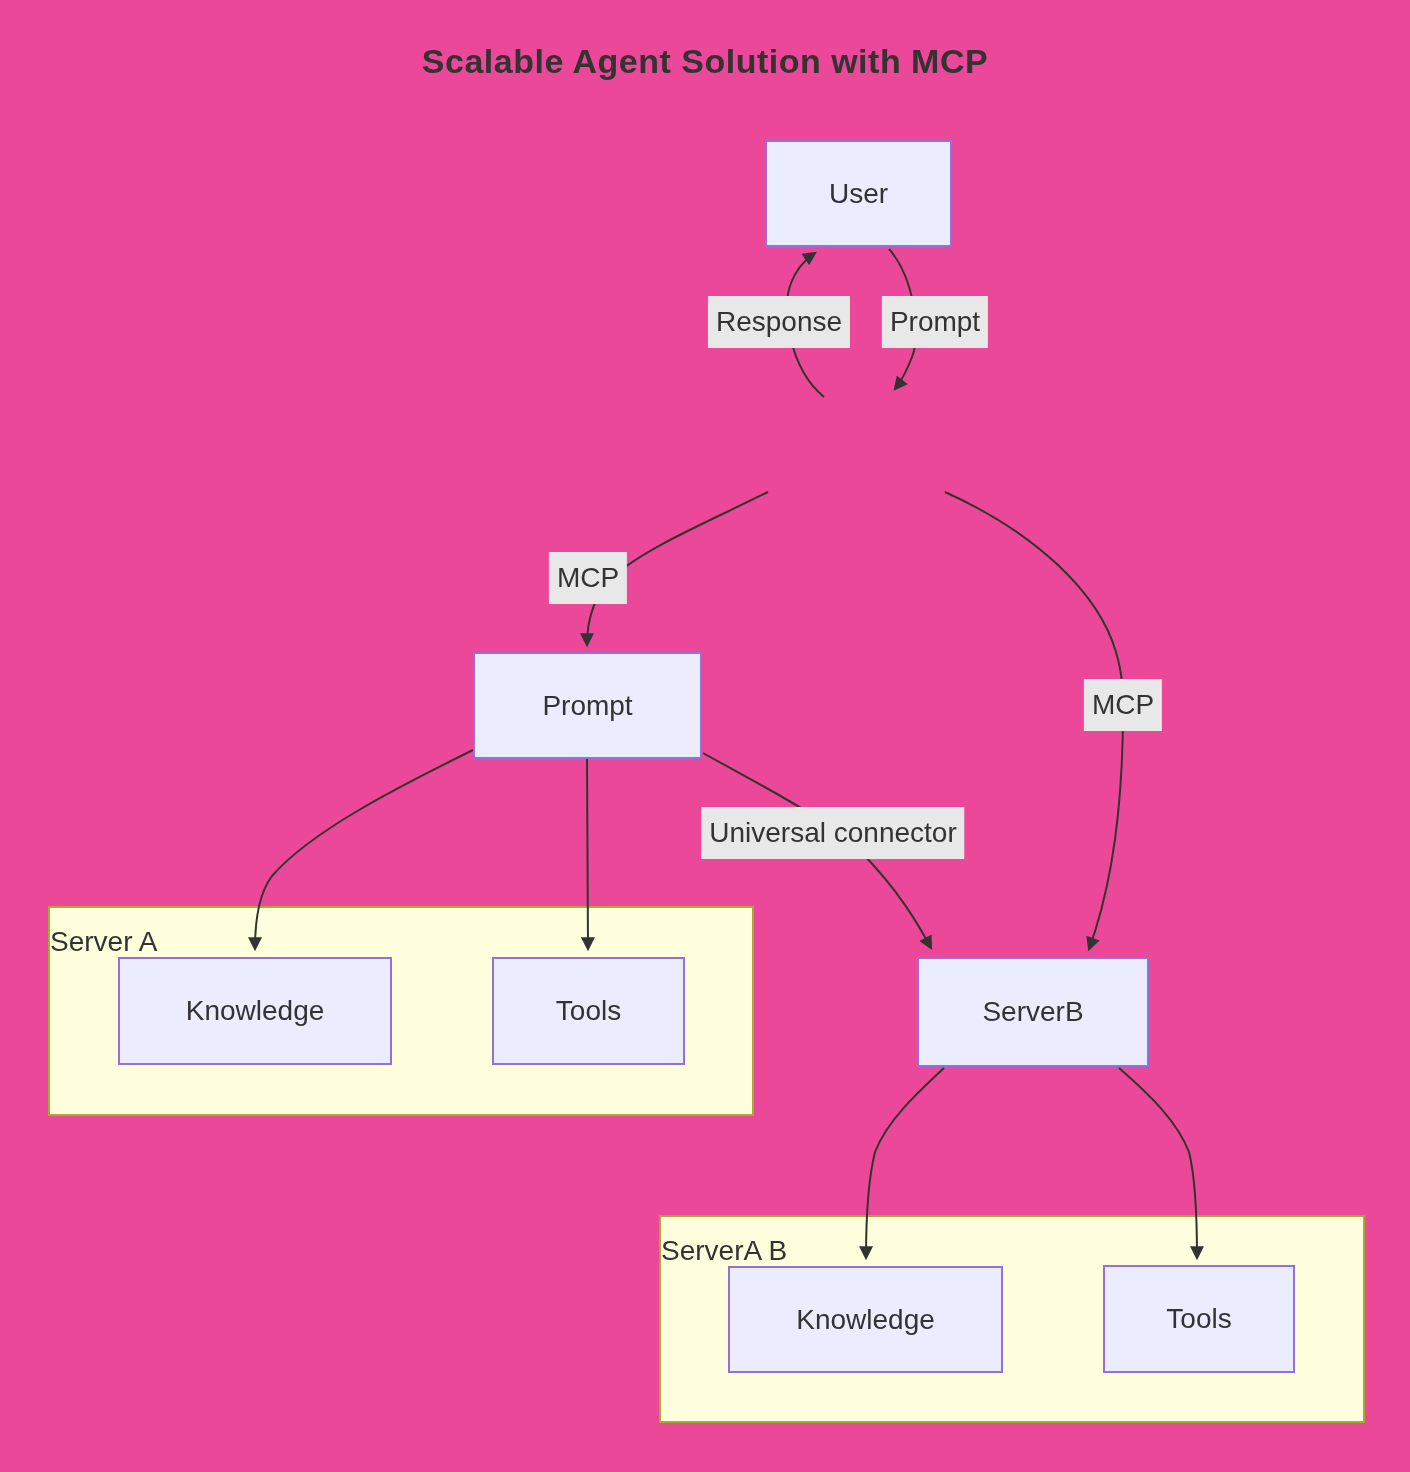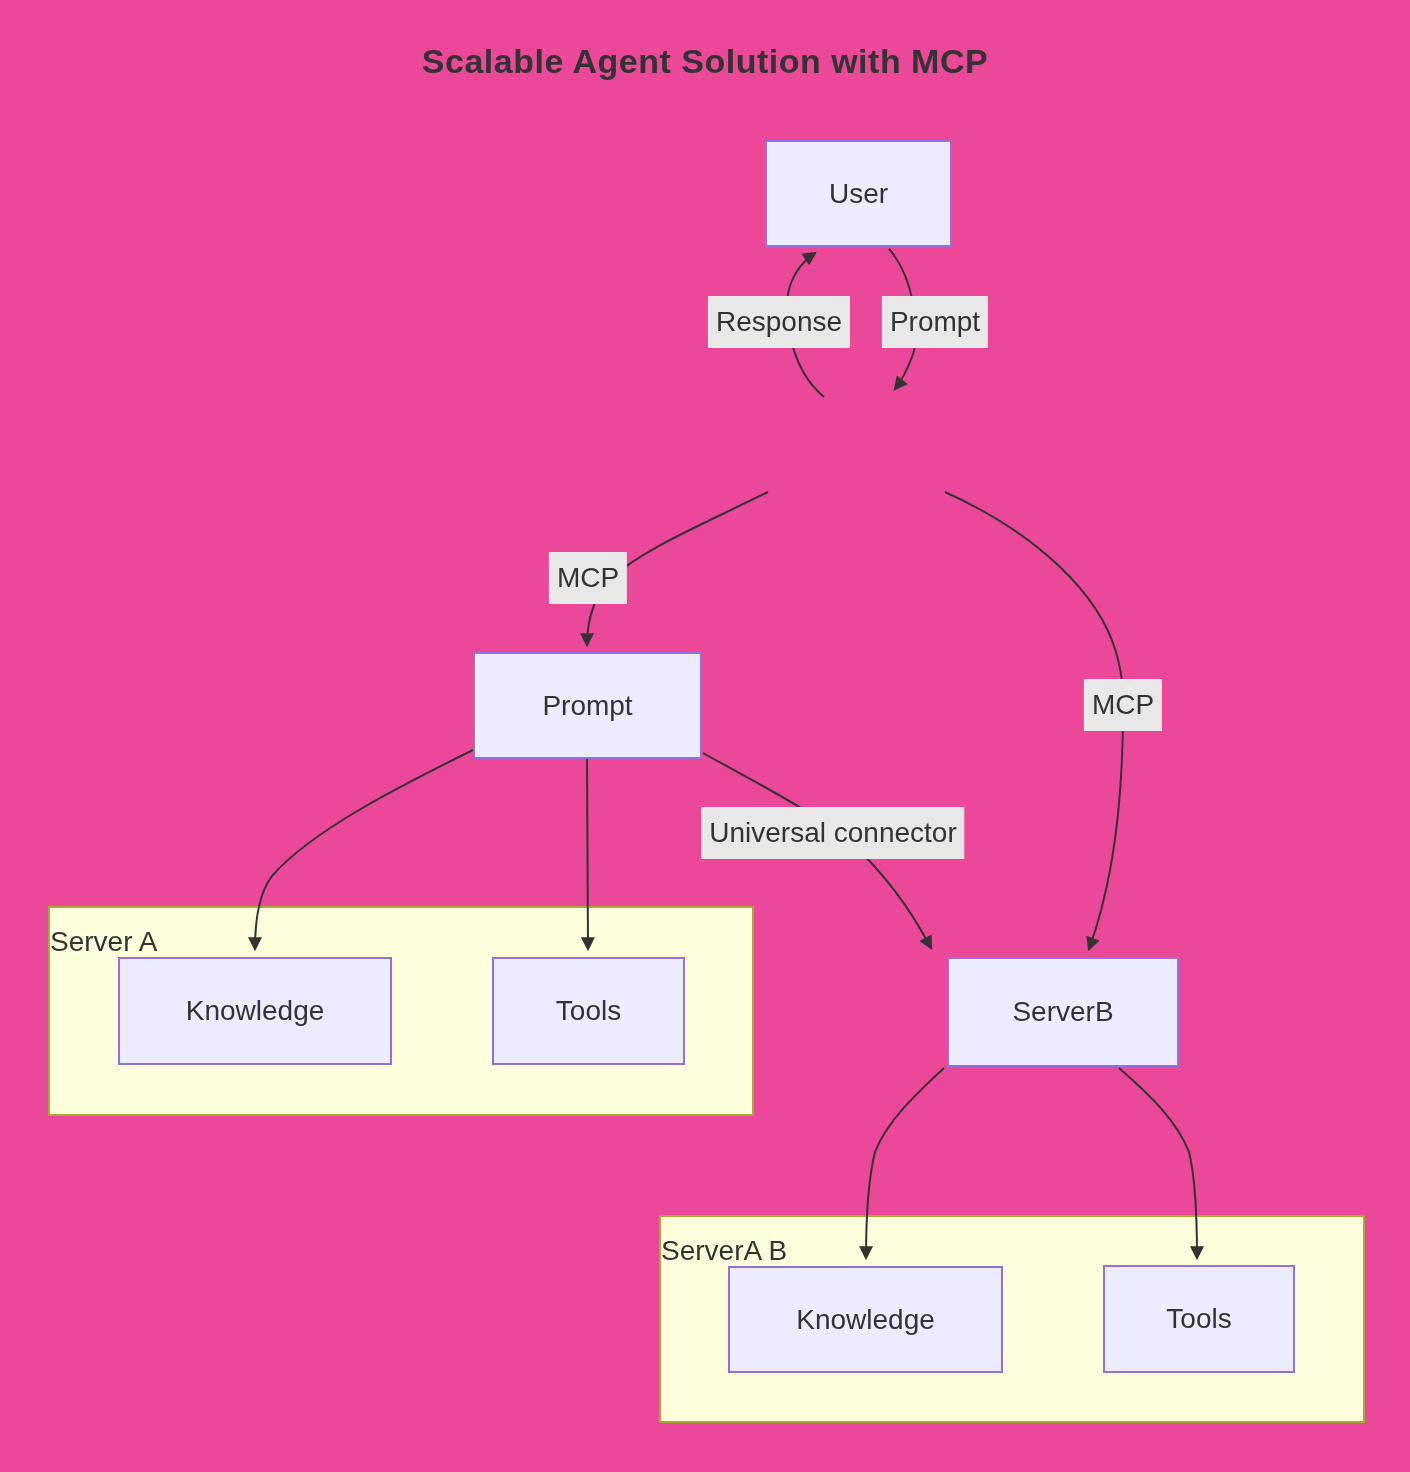--- a/index.html
+++ b/index.html
@@ -108,21 +108,21 @@
   <span class="edge-label" style="left:588px; top:578px;">MCP</span>
   <span class="edge-label" style="left:1123px; top:705px;">MCP</span>
   <span class="edge-label" style="left:833px; top:833px;">Universal connector</span>
 
   <div class="node" style="left:765px; top:140px; width:187px; height:107px;">
     <span>User</span>
   </div>
   <div class="node" style="left:473px; top:652px; width:229px; height:107px;">
     <span>Prompt</span>
   </div>
-  <div class="node" style="left:917px; top:957px; width:232px; height:110px;margin-left:30px;">
+  <div class="node" style="left:917px; top:957px; width:232px; height:110px;">
     <span>ServerB</span>
   </div>
   <div class="node" style="left:118px; top:957px; width:274px; height:108px;">
     <span>Knowledge</span>
   </div>
   <div class="node" style="left:492px; top:957px; width:193px; height:108px;">
     <span>Tools</span>
   </div>
   <div class="node" style="left:728px; top:1266px; width:275px; height:107px;">
     <span>Knowledge</span>

